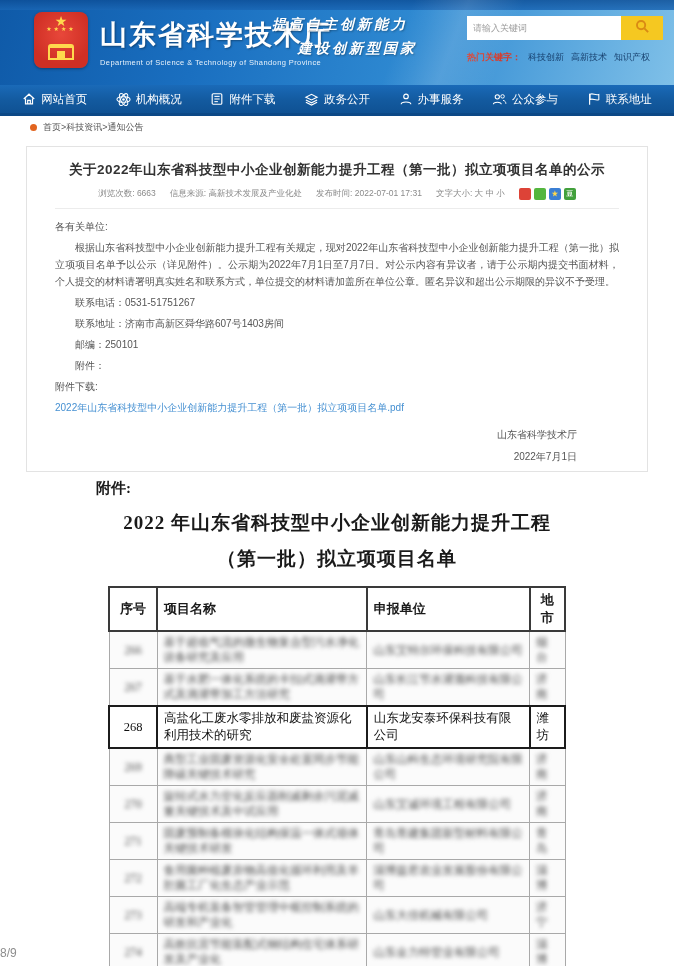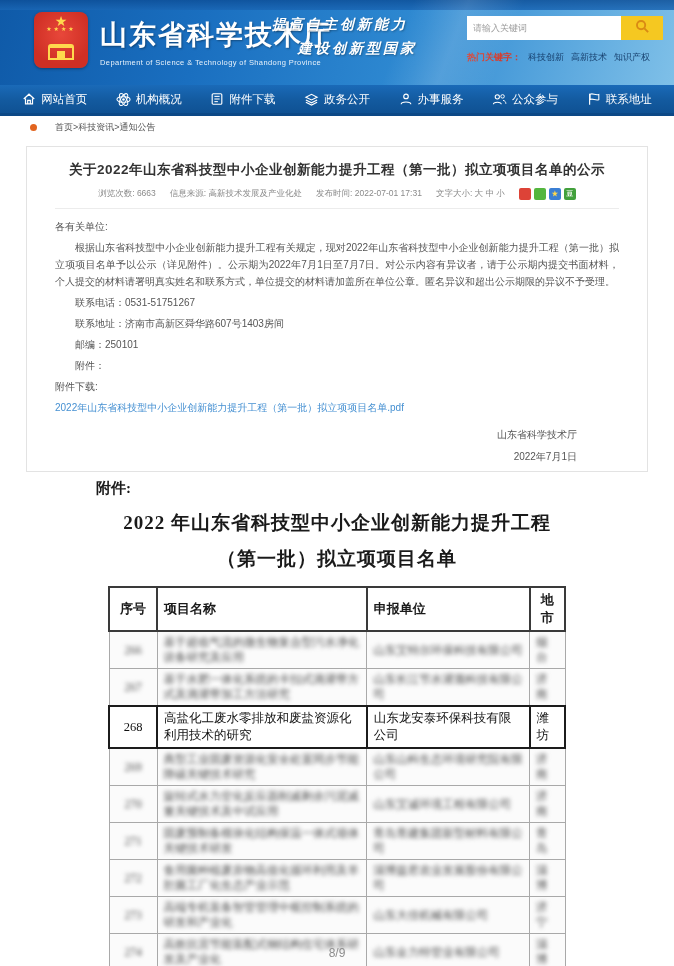--- a/index.html
+++ b/index.html
@@ -53,21 +53,21 @@
   .main-nav{
     position:absolute; top:85px; left:0; width:674px; height:31px;
     background:linear-gradient(180deg,#1a6ab8 0%,#135a9f 55%,#0f5193 100%);
     border-bottom:3px solid #0c4886;
     display:flex; justify-content:space-around; padding:0 8px;
   }
   .nav-item{ display:flex; align-items:center; gap:5px; color:#fff; font-size:11.5px; cursor:pointer; white-space:nowrap; }
   .nav-item svg{ display:block; }
 
   
-  .breadcrumb{ position:absolute; top:121px; left:30px; display:flex; align-items:center; gap:18px; font-size:9px; color:#555; }
+  .breadcrumb{ position:absolute; top:121px; left:30px; display:flex; align-items:center; gap:6px; font-size:9px; color:#555; }
   .crumb-dot{ width:7px; height:7px; border-radius:50%; background:#e2641f; }
 
   
   .article-card{
     position:absolute; top:146px; left:26px; width:622px; height:326px;
     background:#fff; border:1px solid #e3e3e3; padding:14px 28px 0 28px; overflow:hidden;
   }
   .article-title{ text-align:center; font-size:13.5px; font-weight:bold; color:#333; letter-spacing:.5px; }
   .article-meta{ margin-top:9px; text-align:center; font-size:8.5px; color:#8a8a8a;
     display:flex; justify-content:center; align-items:center; gap:14px; }
@@ -95,21 +95,21 @@
   .doc-table td{ font-size:11.5px; height:33px; }
   .col-seq{ width:46px; text-align:center; }
   .col-proj{ width:201px; text-align:left; }
   .col-org{ width:156px; text-align:left; }
   .col-city{ width:34px; }
   tr.blur-row td{ border-color:#a9a9a9; }
   tr.blur-row span{ display:inline-block; filter:blur(2.3px); color:#4a4a4a; }
   tr.blur-row{ background:#fbfbfb; }
   tr.clear-row td{ border:2px solid #1c1c1c; font-size:12.5px; color:#111; }
 
-  .page-indicator{ position:absolute; bottom:6px; left:0; width:674px; text-align:center; font-size:12px; color:#8d8d8d; }
+  .page-indicator{ position:absolute; bottom:6px; left:0; width:674px; text-align:left; font-size:12px; color:#8d8d8d; }
 </style>
 </head>
 <body>
 
 <div class="page">
 
   <div class="site-header">
     <div class="emblem">
       <div class="star-big">★</div>
       <div class="stars-row">★★★★</div>

